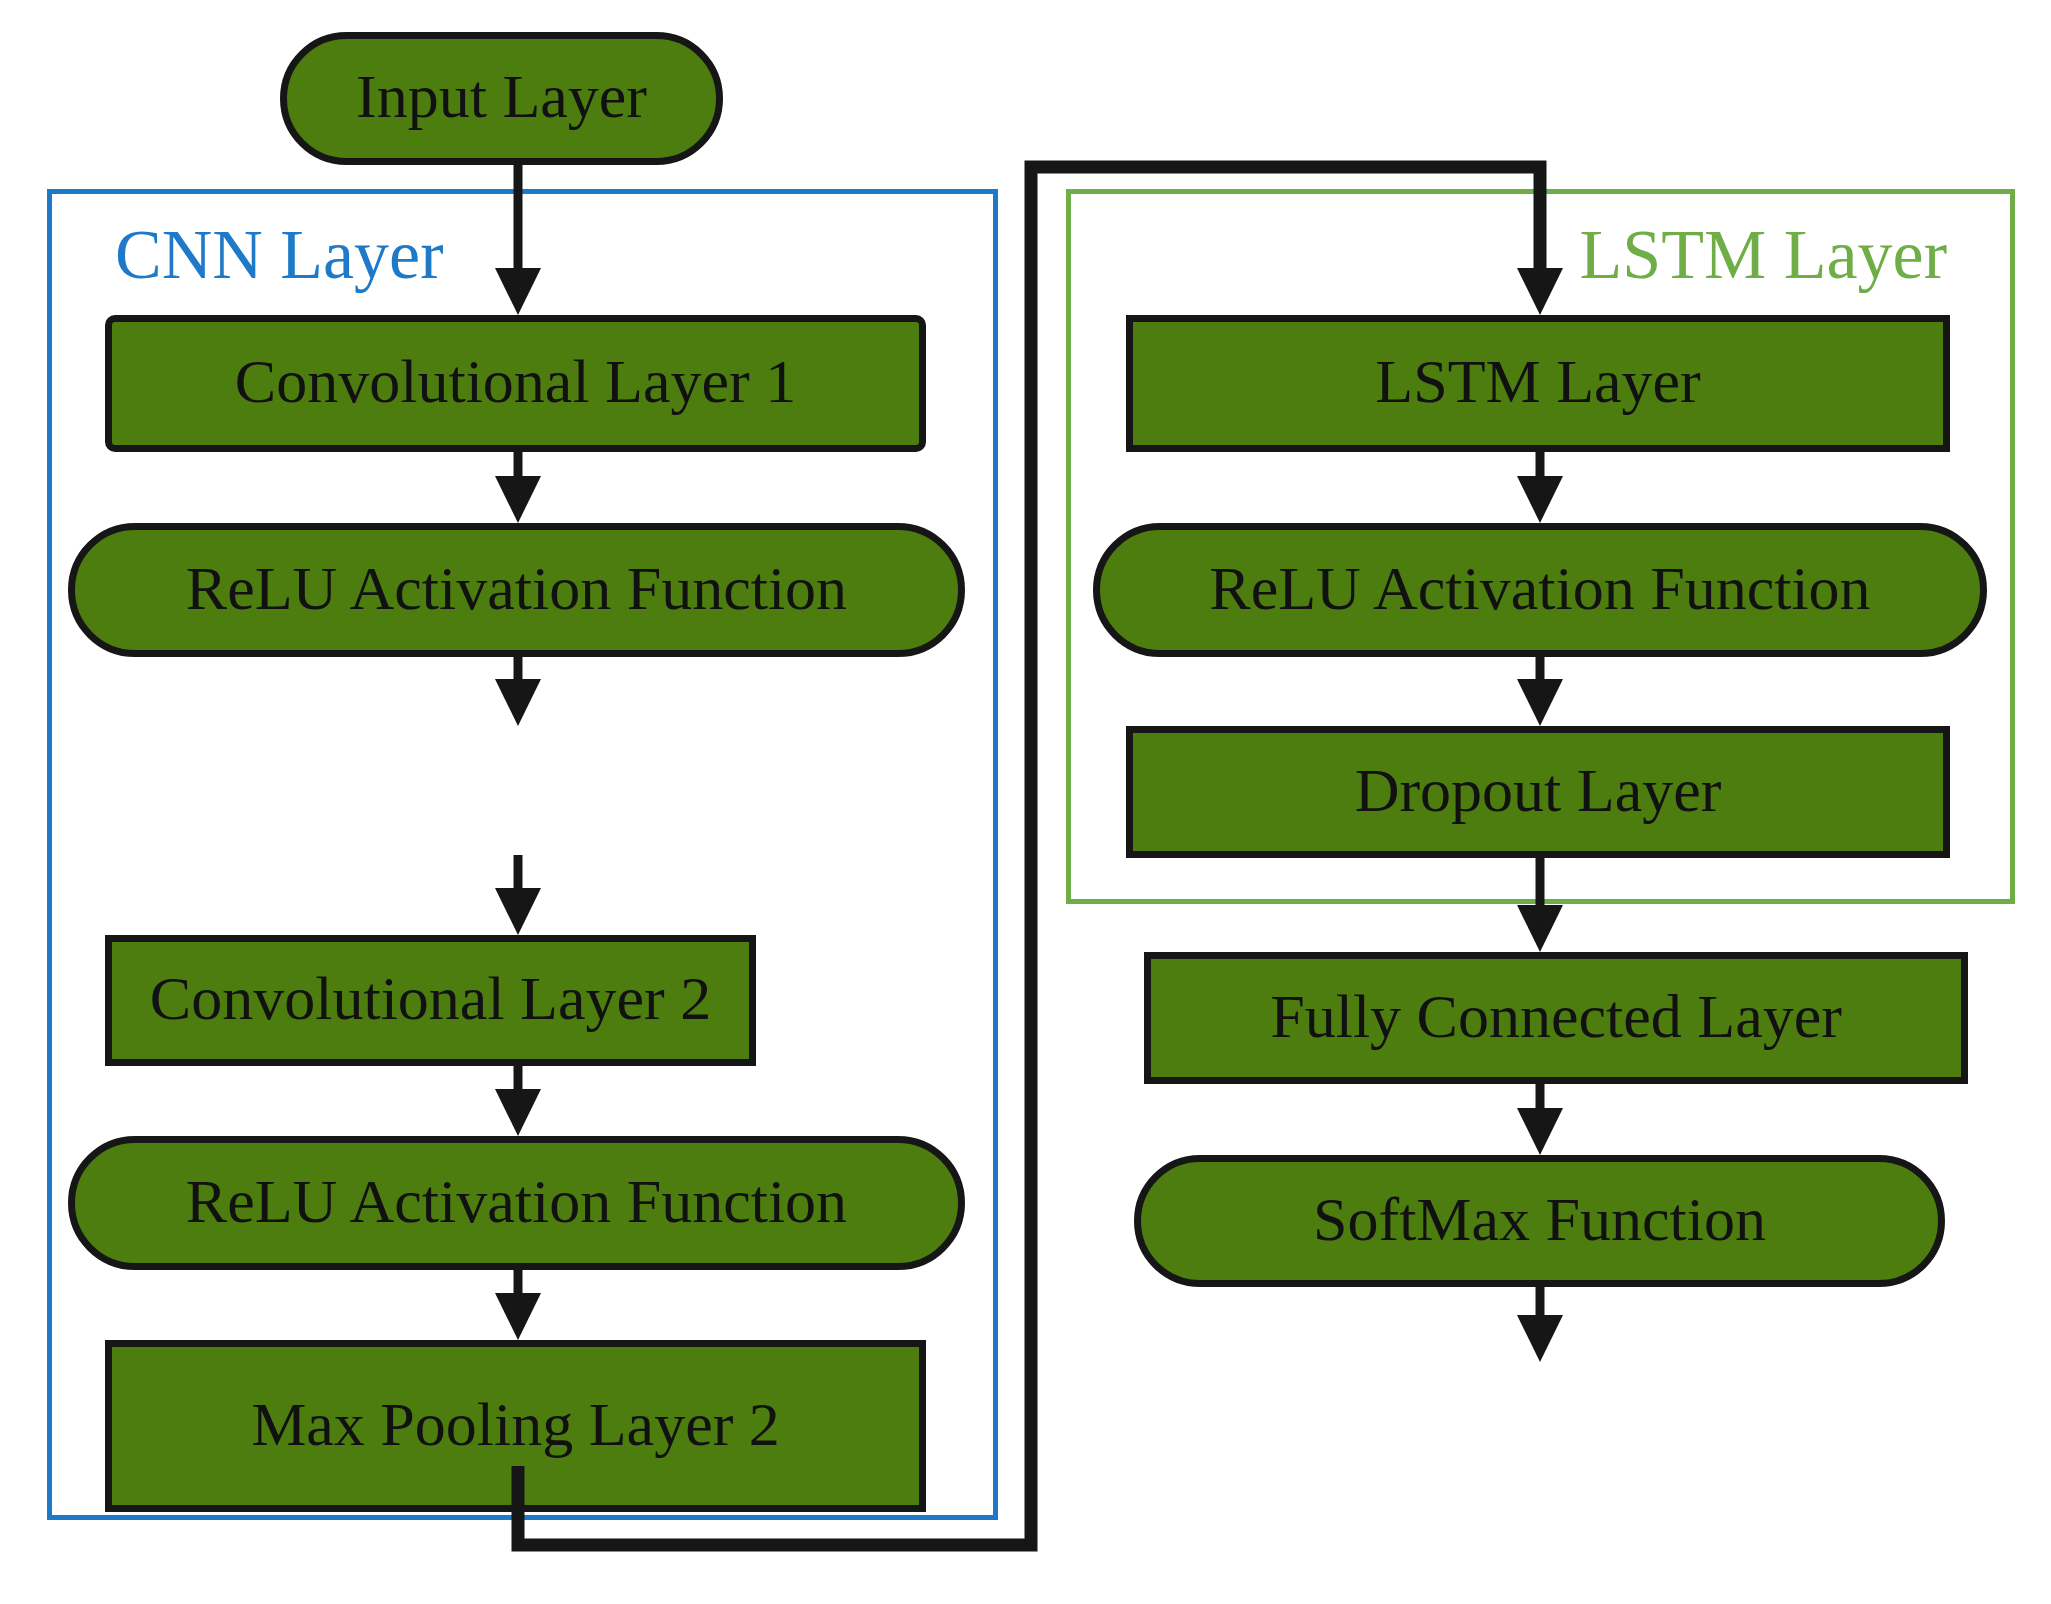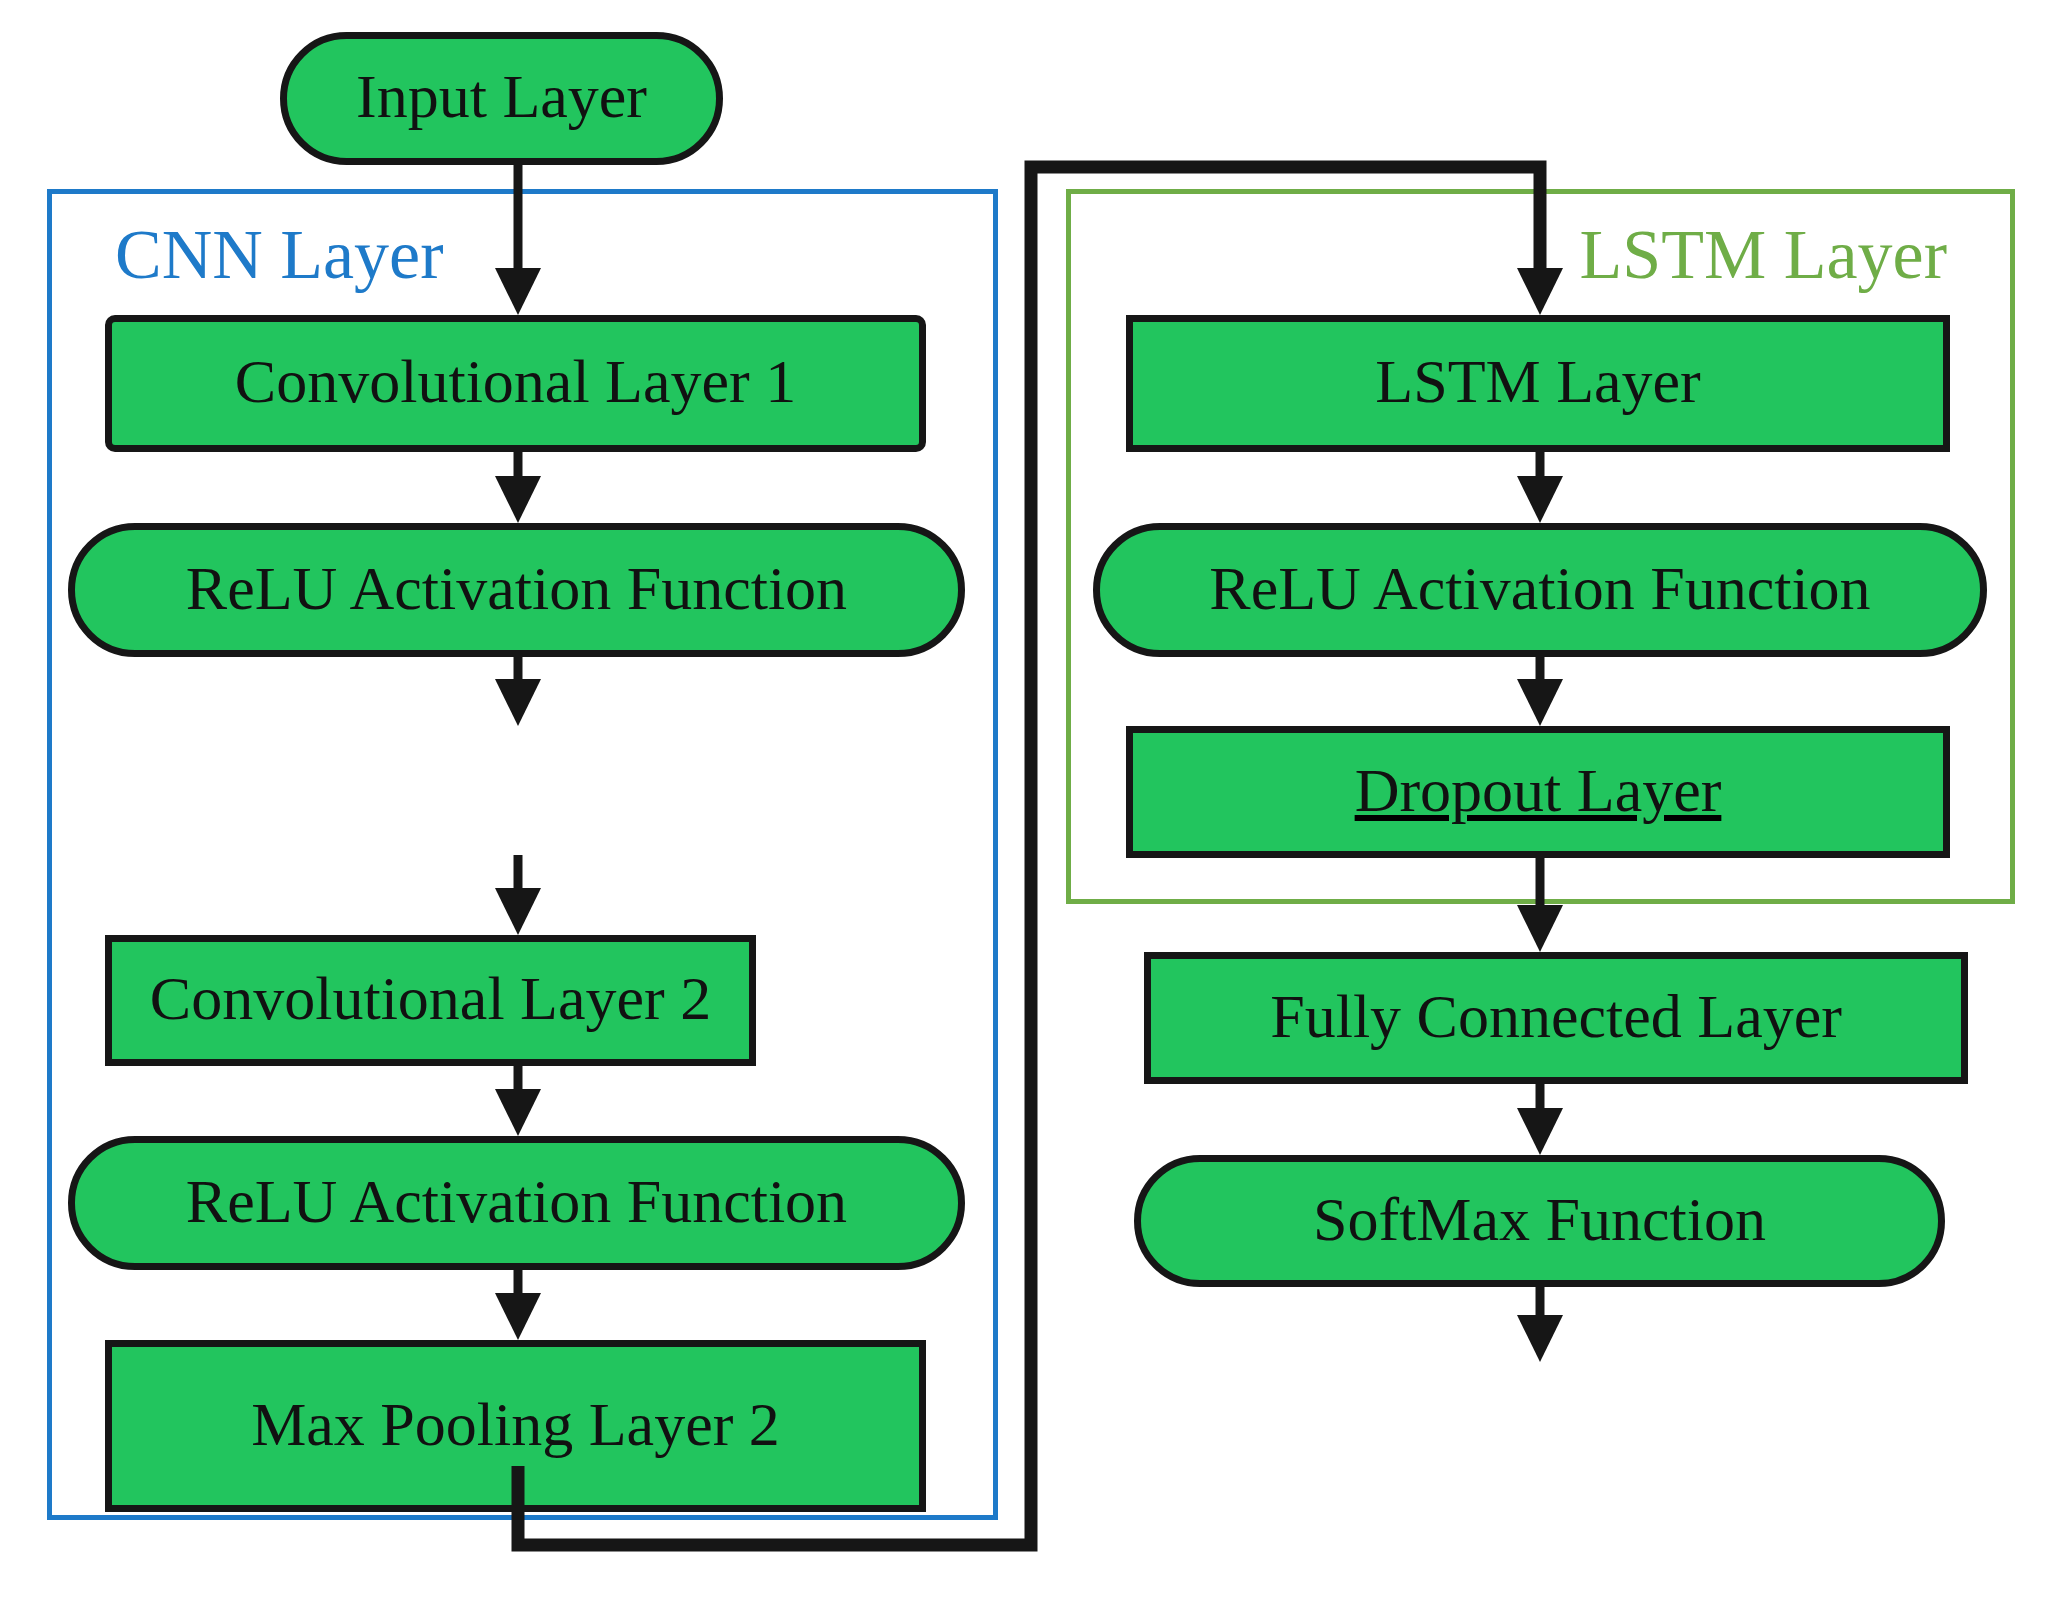--- a/index.html
+++ b/index.html
@@ -27,21 +27,21 @@
     font-size: 70px;
     line-height: 1.0;
     white-space: nowrap;
     z-index: 2;
   }
   .group-label.cnn  { color: var(--cnn-color, #1e7ac9); }
   .group-label.lstm { color: var(--lstm-color, #6fad47); text-align: right; }
   .node {
     position: absolute;
     box-sizing: border-box;
-    background: #22c55e;
+    background: #4d7c0f;
     border: 7px solid #161616;
     display: flex;
     align-items: center;
     justify-content: center;
     z-index: 2;
   }
   .node.stadium { border-radius: 80px; }
   .node-label {
     font-size: 62px;
     color: #111111;
@@ -96,21 +96,21 @@
   </div>
 
   <div class="node rect" style="left:1126px; top:315px; width:824px; height:137px;">
     <span class="node-label">LSTM Layer</span>
   </div>
 
   <div class="node stadium" style="left:1093px; top:523px; width:894px; height:134px;">
     <span class="node-label">ReLU Activation Function</span>
   </div>
 
-  <div class="node rect" style="left:1126px; top:726px; width:824px; height:132px;text-decoration:underline;">
+  <div class="node rect" style="left:1126px; top:726px; width:824px; height:132px;">
     <span class="node-label">Dropout Layer</span>
   </div>
 
   <div class="node rect" style="left:1144px; top:952px; width:824px; height:132px;">
     <span class="node-label">Fully Connected Layer</span>
   </div>
 
   <div class="node stadium" style="left:1134px; top:1155px; width:811px; height:132px;">
     <span class="node-label">SoftMax Function</span>
   </div>

